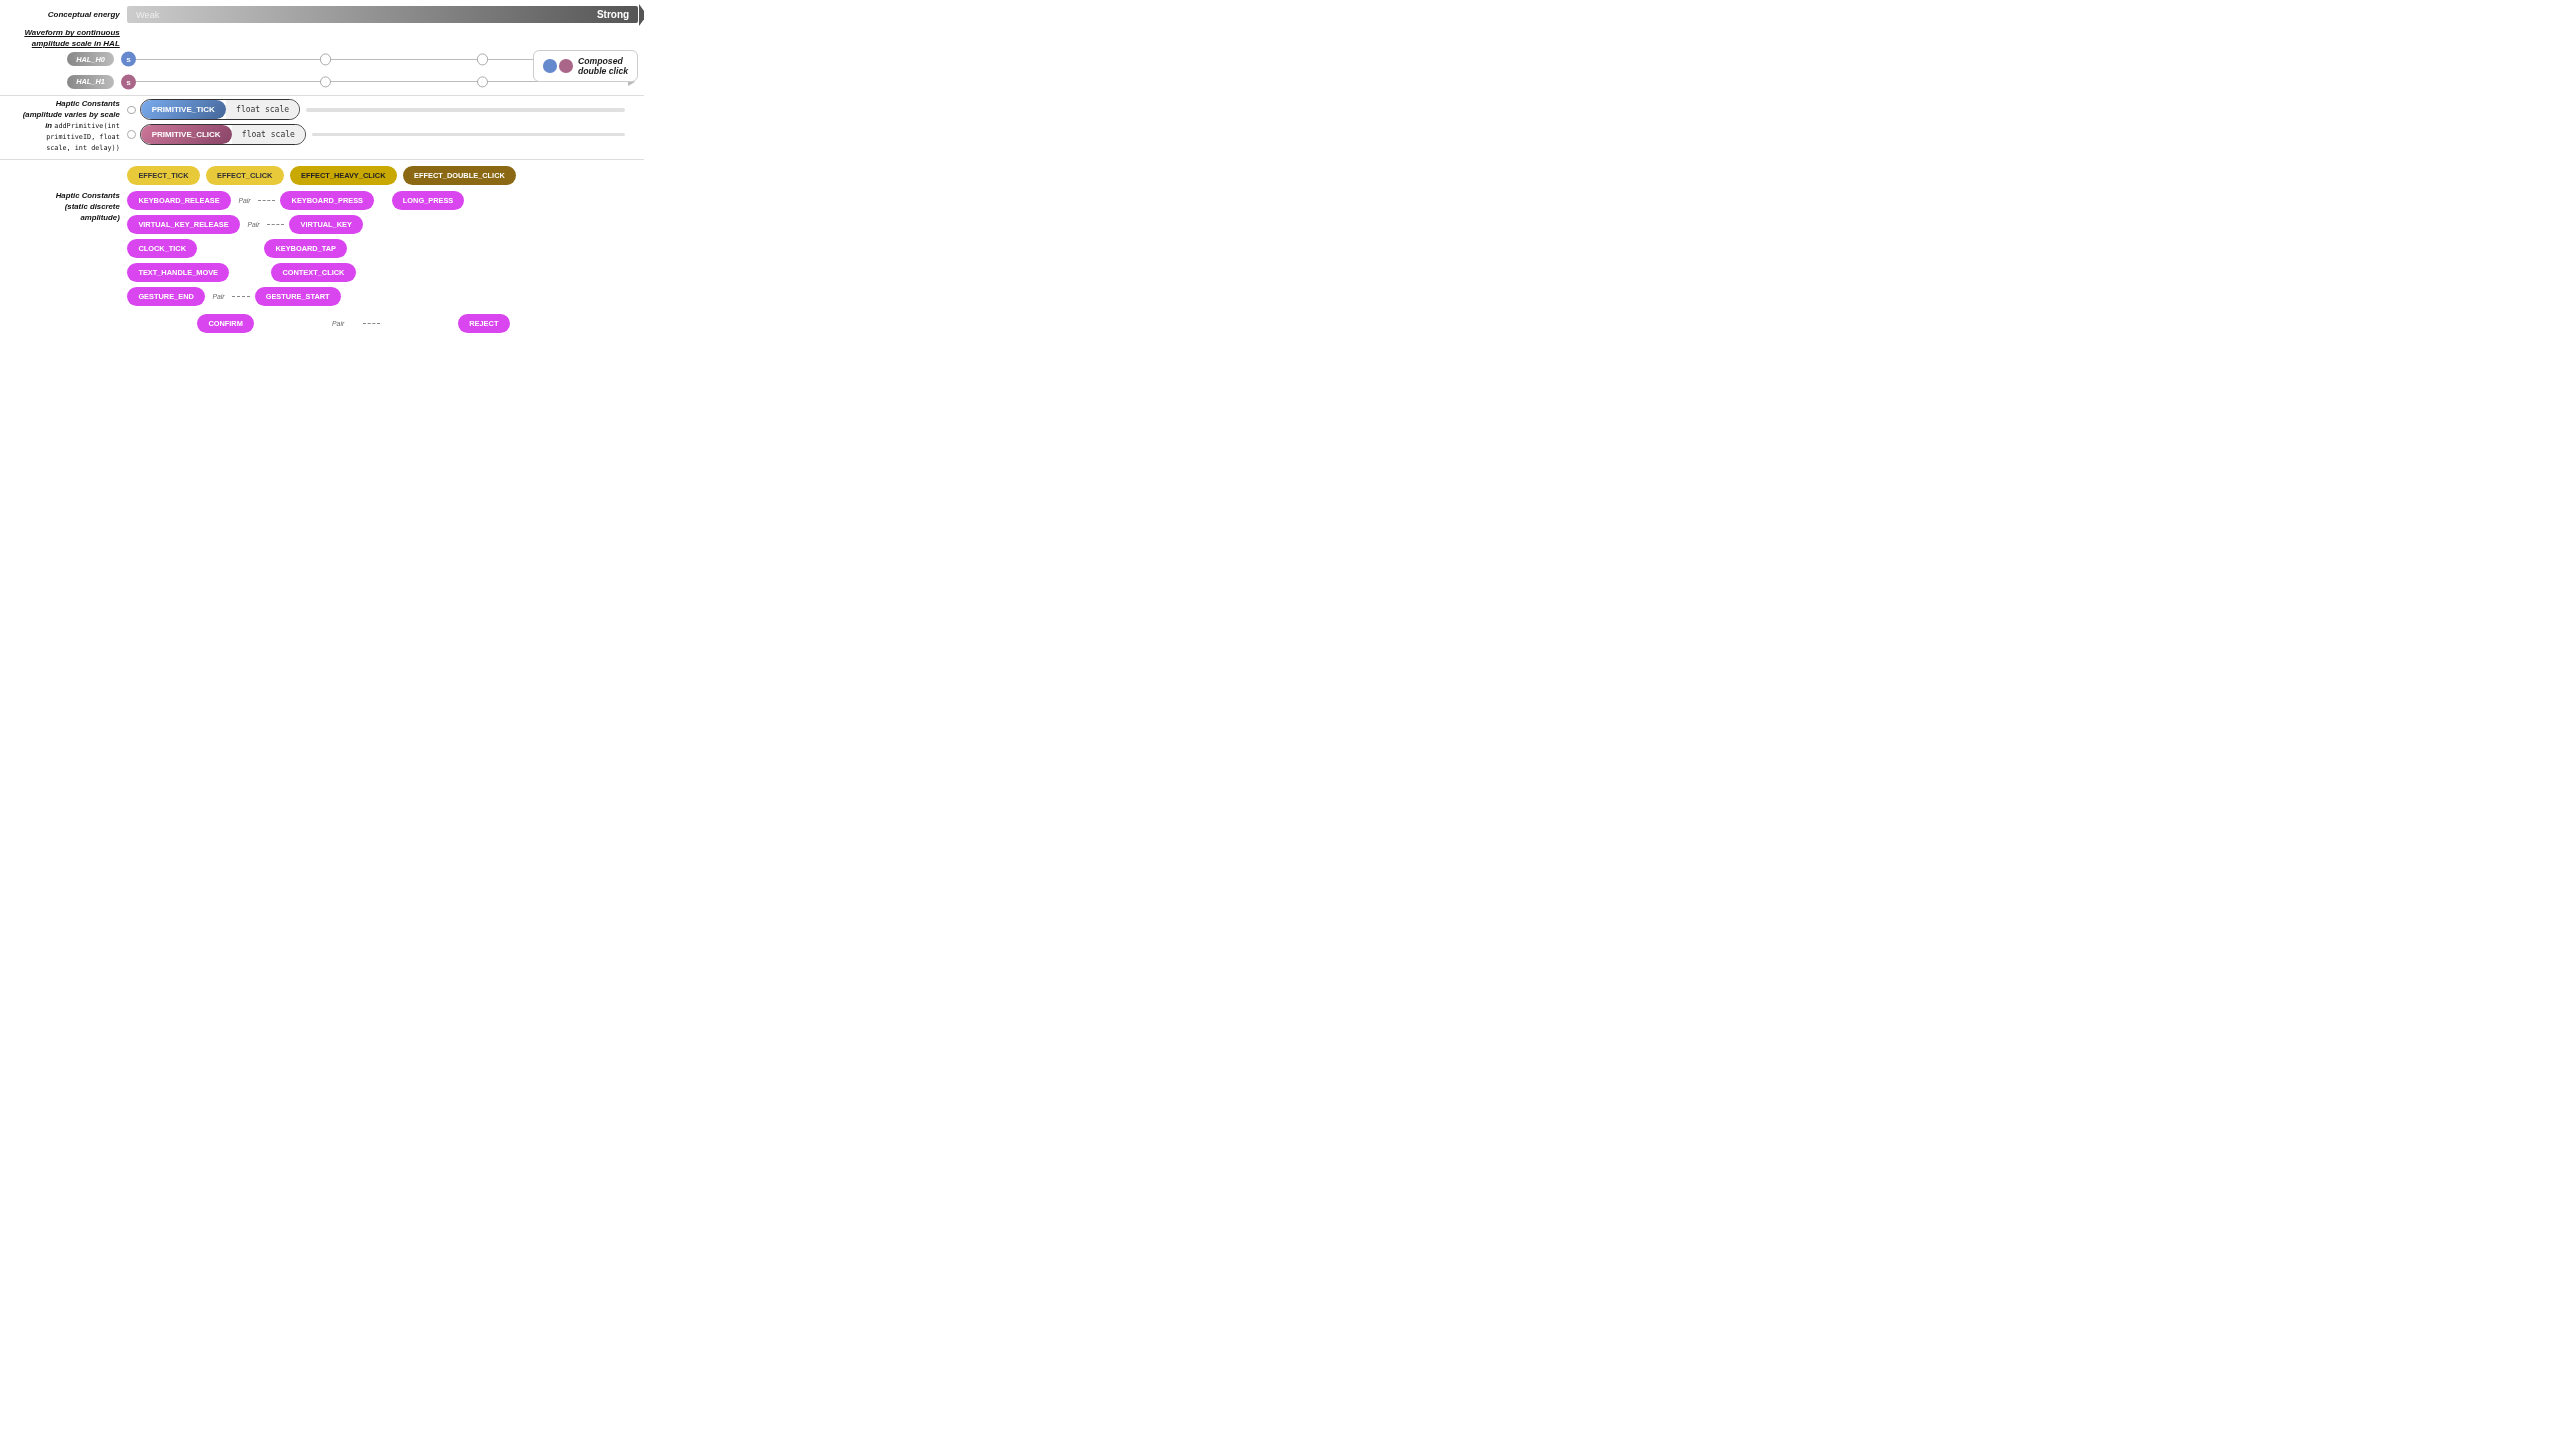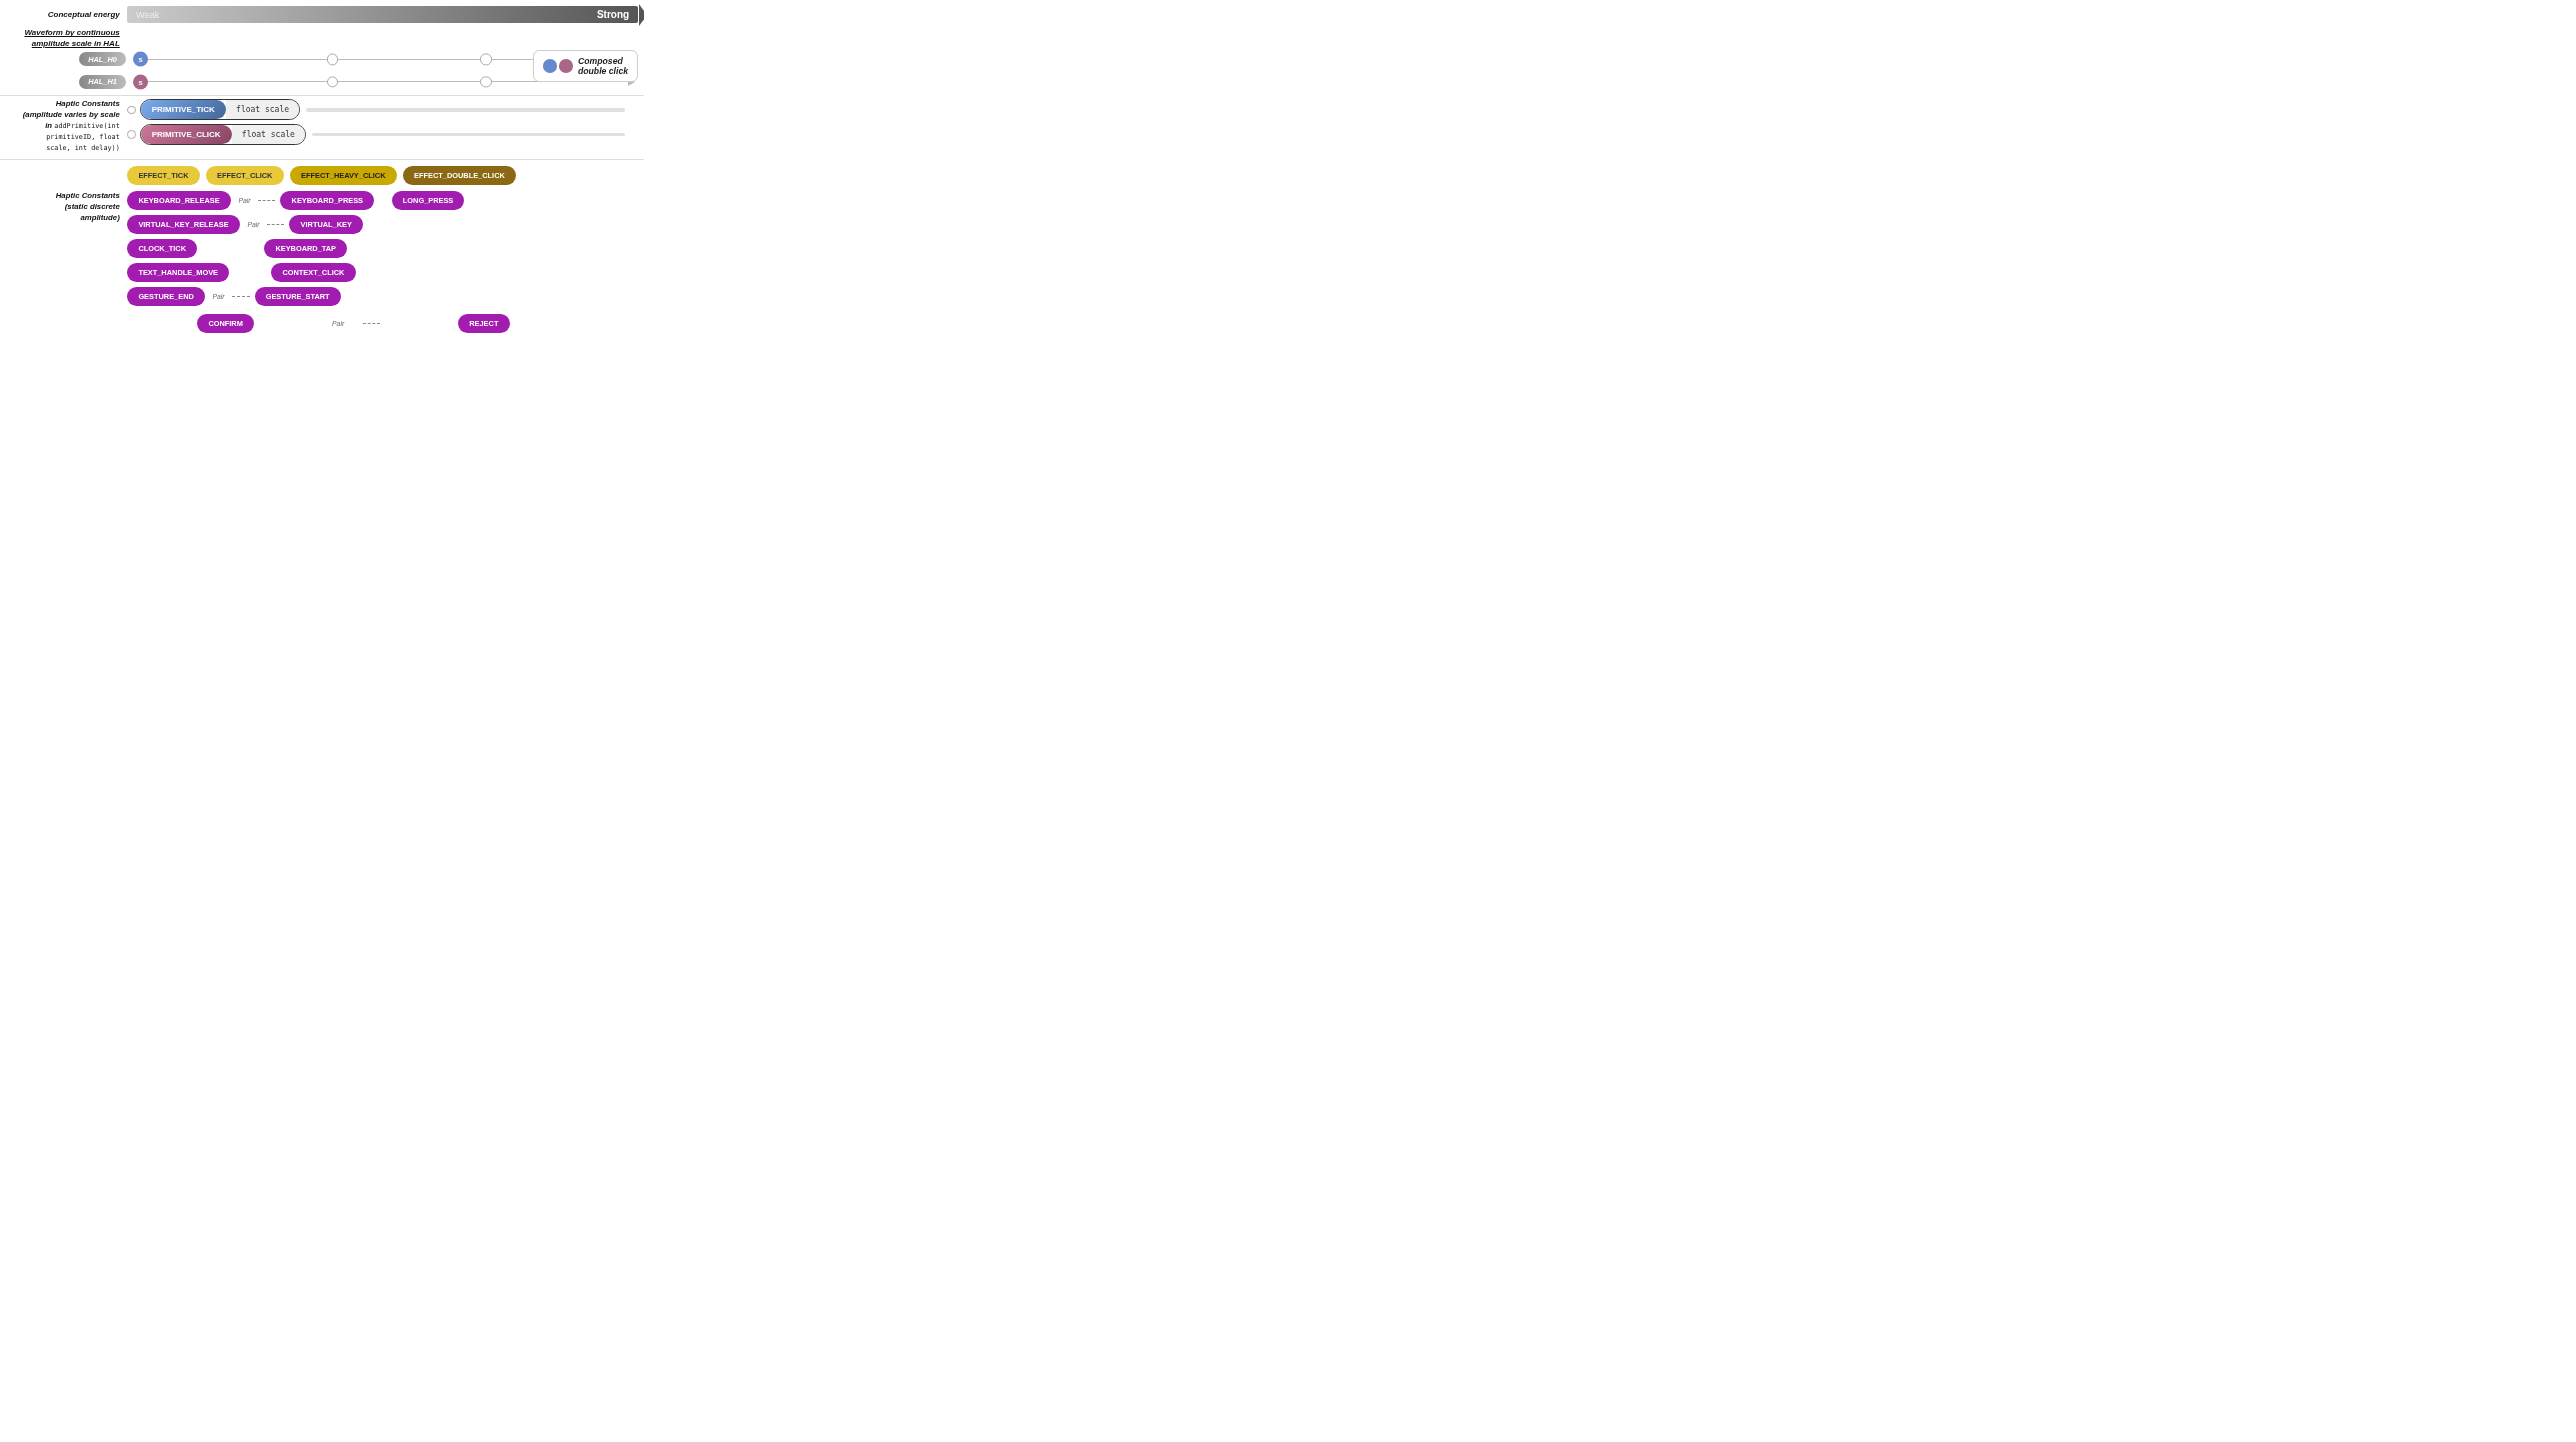--- a/index.html
+++ b/index.html
@@ -84,21 +84,21 @@
       font-size: 8px;
       text-align: right;
       padding-right: 7.4px;
       color: #111;
       line-height: 1.3;
       text-decoration: underline;
     }
 
     
     .hal-section {
-      padding-left: 12px;
+      padding-left: 0;
       margin-bottom: 2.5px;
     }
     .hal-row {
       display: flex;
       align-items: center;
       margin-bottom: 3.7px;
       position: relative;
     }
     .hal-label {
       width: 121px;
@@ -346,21 +346,21 @@
       flex-direction: column;
       gap: 5px;
     }
     .green-row {
       display: flex;
       align-items: center;
       gap: 5px;
       position: relative;
     }
     .green-pill {
-      background: #a21caf;
+      background: #d946ef;
       border-radius: 18.6px;
       padding: 5px 11.2px;
       font-weight: bold;
       font-size: 7.4px;
       color: #fff;
       display: inline-flex;
       align-items: center;
       white-space: nowrap;
     }
     .pair-label {

